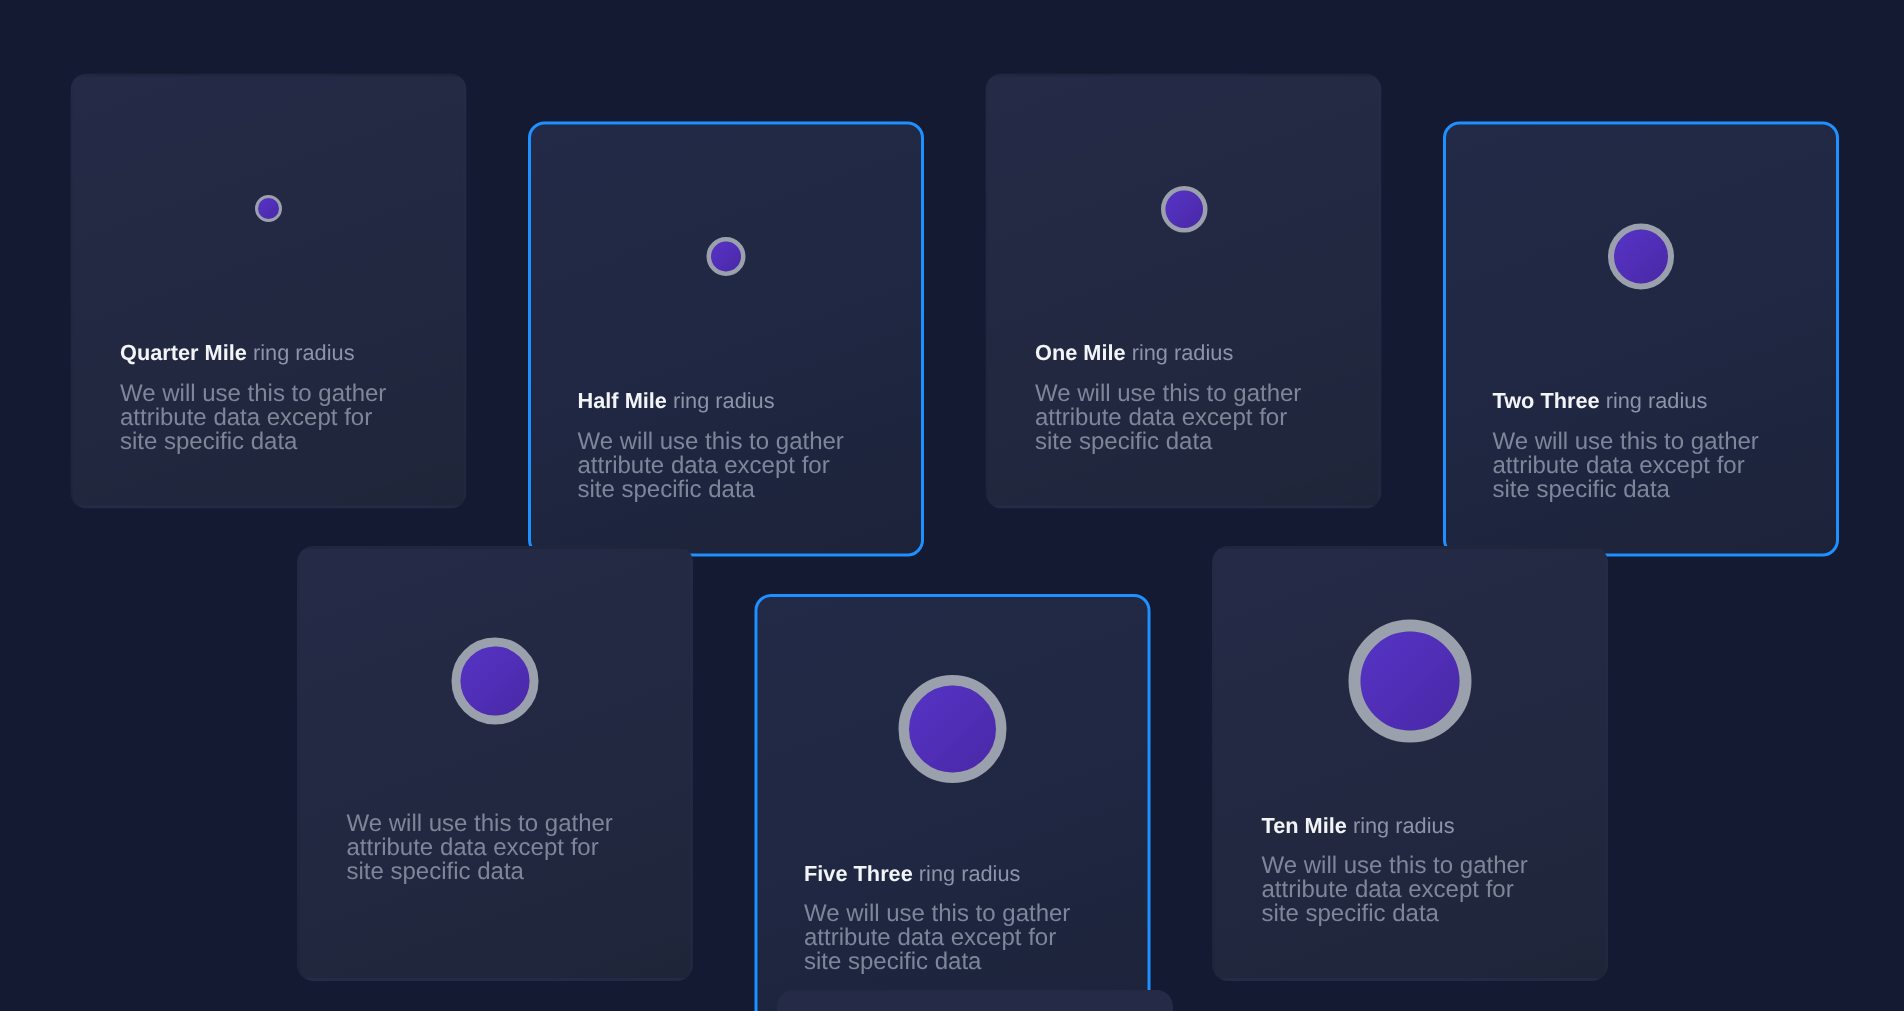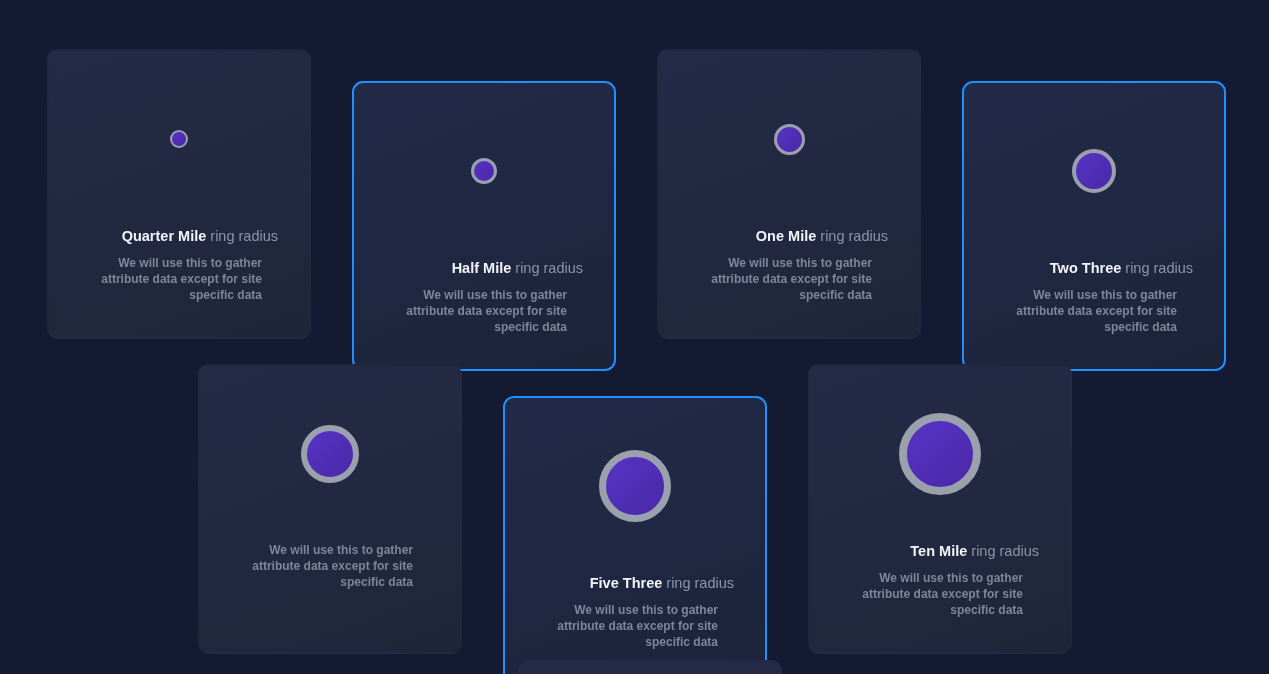--- a/index.html
+++ b/index.html
@@ -23,21 +23,20 @@
     height: 674px;
     background: #151a33;
     overflow: hidden;
   }
 
   
   .row {
     position: absolute;
     display: flex;
     gap: 41px;
-    text-align: right;
   }
 
   .row-1 { left: 47px;  top: 49px;  }
   .row-2 { left: 198px; top: 364px; }
   .row-3 { left: 518px; top: 660px; }
 
   
   .card {
     position: relative;
     width: 264px;
@@ -94,24 +93,24 @@
     margin-bottom: 10px;
     white-space: nowrap;
   }
 
   .card-title .name {
     color: #f2f4f8;
     font-weight: 700;
   }
 
   .card-desc {
-    font-size: 12px;
+    font-size: 16px;
     line-height: 16.1px;
     color: #7e8699;
-    font-weight: 700;
+    font-weight: 400;
     max-width: 182px;
   }
 </style>
 </head>
 <body>
 
 <div class="page">
 
   <div class="row row-1">
       <div class="card">

